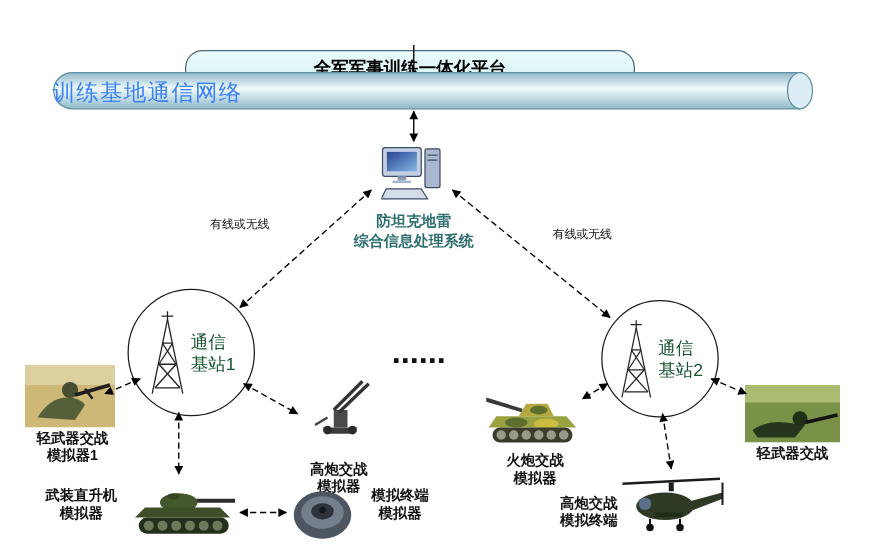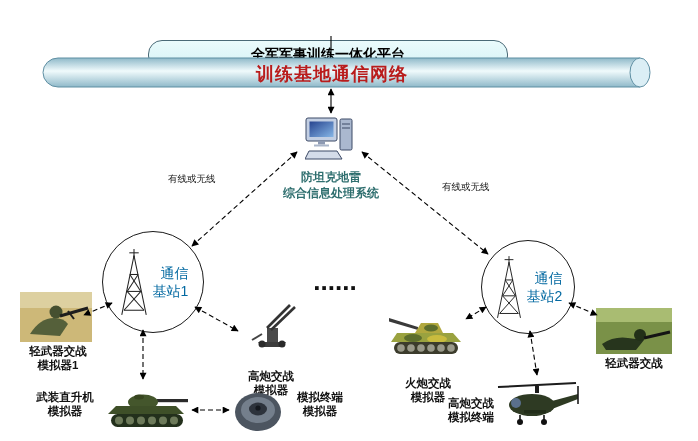--- a/index.html
+++ b/index.html
@@ -13,37 +13,37 @@
 
   .platform-box {
     position:absolute; left:148px; top:8px; width:358px; height:28px;
     border:1px solid #4a6a77; border-radius:14px;
     background:linear-gradient(to bottom,#eafbfc,#d5f1f5);
     display:flex; align-items:center; justify-content:center;
     font-size:14px; font-weight:bold; color:#000; z-index:2;margin-top:32px;
   }
   .pipe { position:absolute; left:42px; top:57px; width:613px; height:31px; z-index:2; }
   .pipe-label {
-    position:absolute; left:42px; top:62px; width:580px; text-align:center;
-    font-size:18px; font-weight:bold; color:#b91c1c; z-index:3; letter-spacing:1px;
+    position:absolute; left:42px; top:62px; width:580px; text-align:left;
+    font-size:18px; font-weight:normal; color:#3b82f6; z-index:3; letter-spacing:1px;
   }
   .computer { position:absolute; left:305px; top:116px; width:50px; height:46px; z-index:2; }
   .computer-label {
     position:absolute; left:255px; top:170px; width:152px; text-align:center;
     font-size:12px; color:#2f6f6f; line-height:1.3; z-index:2; font-weight:600;
   }
   .computer-label span { display:block; }
   .link-label { position:absolute; font-size:9.5px; color:#111; z-index:6; background:transparent; }
   .bs {
     position:absolute; border:1.5px solid #1a1a1a; border-radius:50%; background:#fff;
     display:flex; align-items:center; justify-content:center; gap:3px; z-index:2;
   }
   .bs-1 { left:102px; top:231px; width:100px; height:100px; }
   .bs-2 { left:481px; top:240px; width:92px; height:92px; }
-  .bs .bs-label { font-size:14px; color:#0369a1; line-height:1.3; font-weight:500;text-align:right; }
+  .bs .bs-label { font-size:14px; color:#14532d; line-height:1.3; font-weight:500; }
   .bs .bs-label span { display:block; }
   .ellipsis {
     position:absolute; left:300px; top:266px; width:70px; text-align:center;
     font-size:26px; font-weight:bold; color:#111; z-index:2; letter-spacing:0;
   }
   .sim-img { position:absolute; z-index:2; }
   .sim-img svg { display:block; }
   .sim-label {
     position:absolute; text-align:center; font-size:11.5px; font-weight:600;
     color:#111; line-height:1.25; z-index:2;
@@ -235,21 +235,21 @@
       <ellipse cx="52" cy="31" rx="10" ry="4" fill="#c9bc3e"></ellipse>
       <rect x="9" y="34" width="64" height="12" rx="6" fill="#3c3c2c"></rect>
       <circle cx="16" cy="40" r="3.8" fill="#9a9a8a"></circle>
       <circle cx="26" cy="40" r="3.8" fill="#9a9a8a"></circle>
       <circle cx="36" cy="40" r="3.8" fill="#9a9a8a"></circle>
       <circle cx="46" cy="40" r="3.8" fill="#9a9a8a"></circle>
       <circle cx="56" cy="40" r="3.8" fill="#9a9a8a"></circle>
       <circle cx="66" cy="40" r="3.8" fill="#9a9a8a"></circle>
     </svg>
   </div>
-  <div class="sim-label" style="left:392px; top:376px; width:72px;">
+  <div class="sim-label" style="left:392px; top:362px; width:72px;">
     <span>火炮交战</span>
     <span>模拟器</span>
   </div>
 
   <div class="sim-img" style="left:494px; top:378px;">
     <svg width="86" height="58" viewBox="0 0 86 58">
       <line x1="4" y1="9" x2="82" y2="5" stroke="#1c1c1c" stroke-width="2"></line>
       <rect x="41" y="8" width="4" height="7" fill="#1c1c1c"></rect>
       <polygon points="58,23 84,16 84,21 58,31" fill="#2e3a23"></polygon>
       <line x1="84" y1="8" x2="84" y2="26" stroke="#1c1c1c" stroke-width="1.6"></line>

